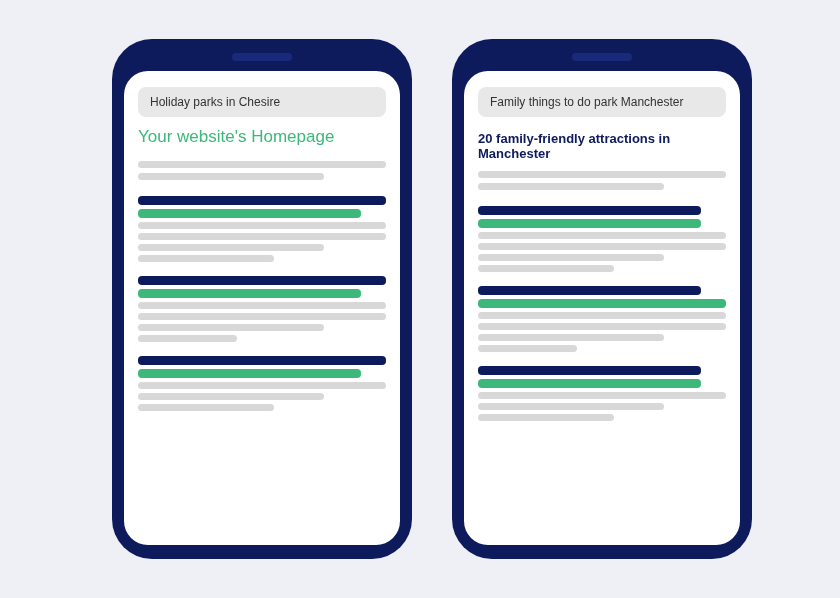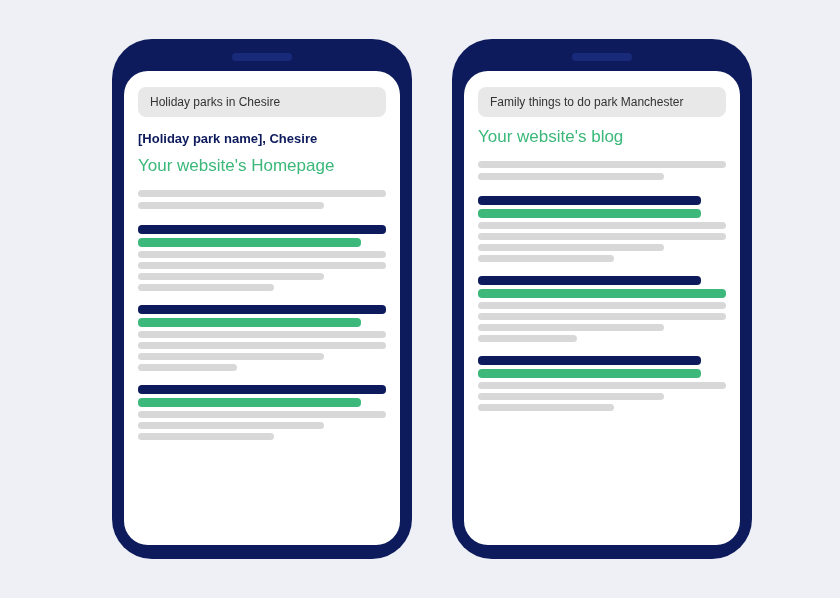--- a/index.html
+++ b/index.html
@@ -117,21 +117,20 @@
 <body>
 
 <div class="phones-container">
 
   <div class="phone">
     <div class="phone-notch"></div>
     <div class="phone-screen">
 
       <div class="search-bar">Holiday parks in Chesire</div>
 
-      <div class="result-title">[Holiday park name], Chesire</div>
       <div class="result-url">Your website's Homepage</div>
 
       <div class="skeleton-lines">
         <div class="skel full"></div>
         <div class="skel medium"></div>
       </div>
 
       <div class="result-group">
         <div class="skel dark full"></div>
         <div class="skel green long"></div>
@@ -160,21 +159,21 @@
 
     </div>
   </div>
 
   <div class="phone">
     <div class="phone-notch"></div>
     <div class="phone-screen">
 
       <div class="search-bar">Family things to do park Manchester</div>
 
-      <div class="result-url">Your website's blog</div>
+      <div class="result-title">20 family-friendly attractions in Manchester</div>
 
       <div class="skeleton-lines">
         <div class="skel full"></div>
         <div class="skel medium"></div>
       </div>
 
       <div class="result-group">
         <div class="skel dark long"></div>
         <div class="skel green long"></div>
         <div class="skel full"></div>

